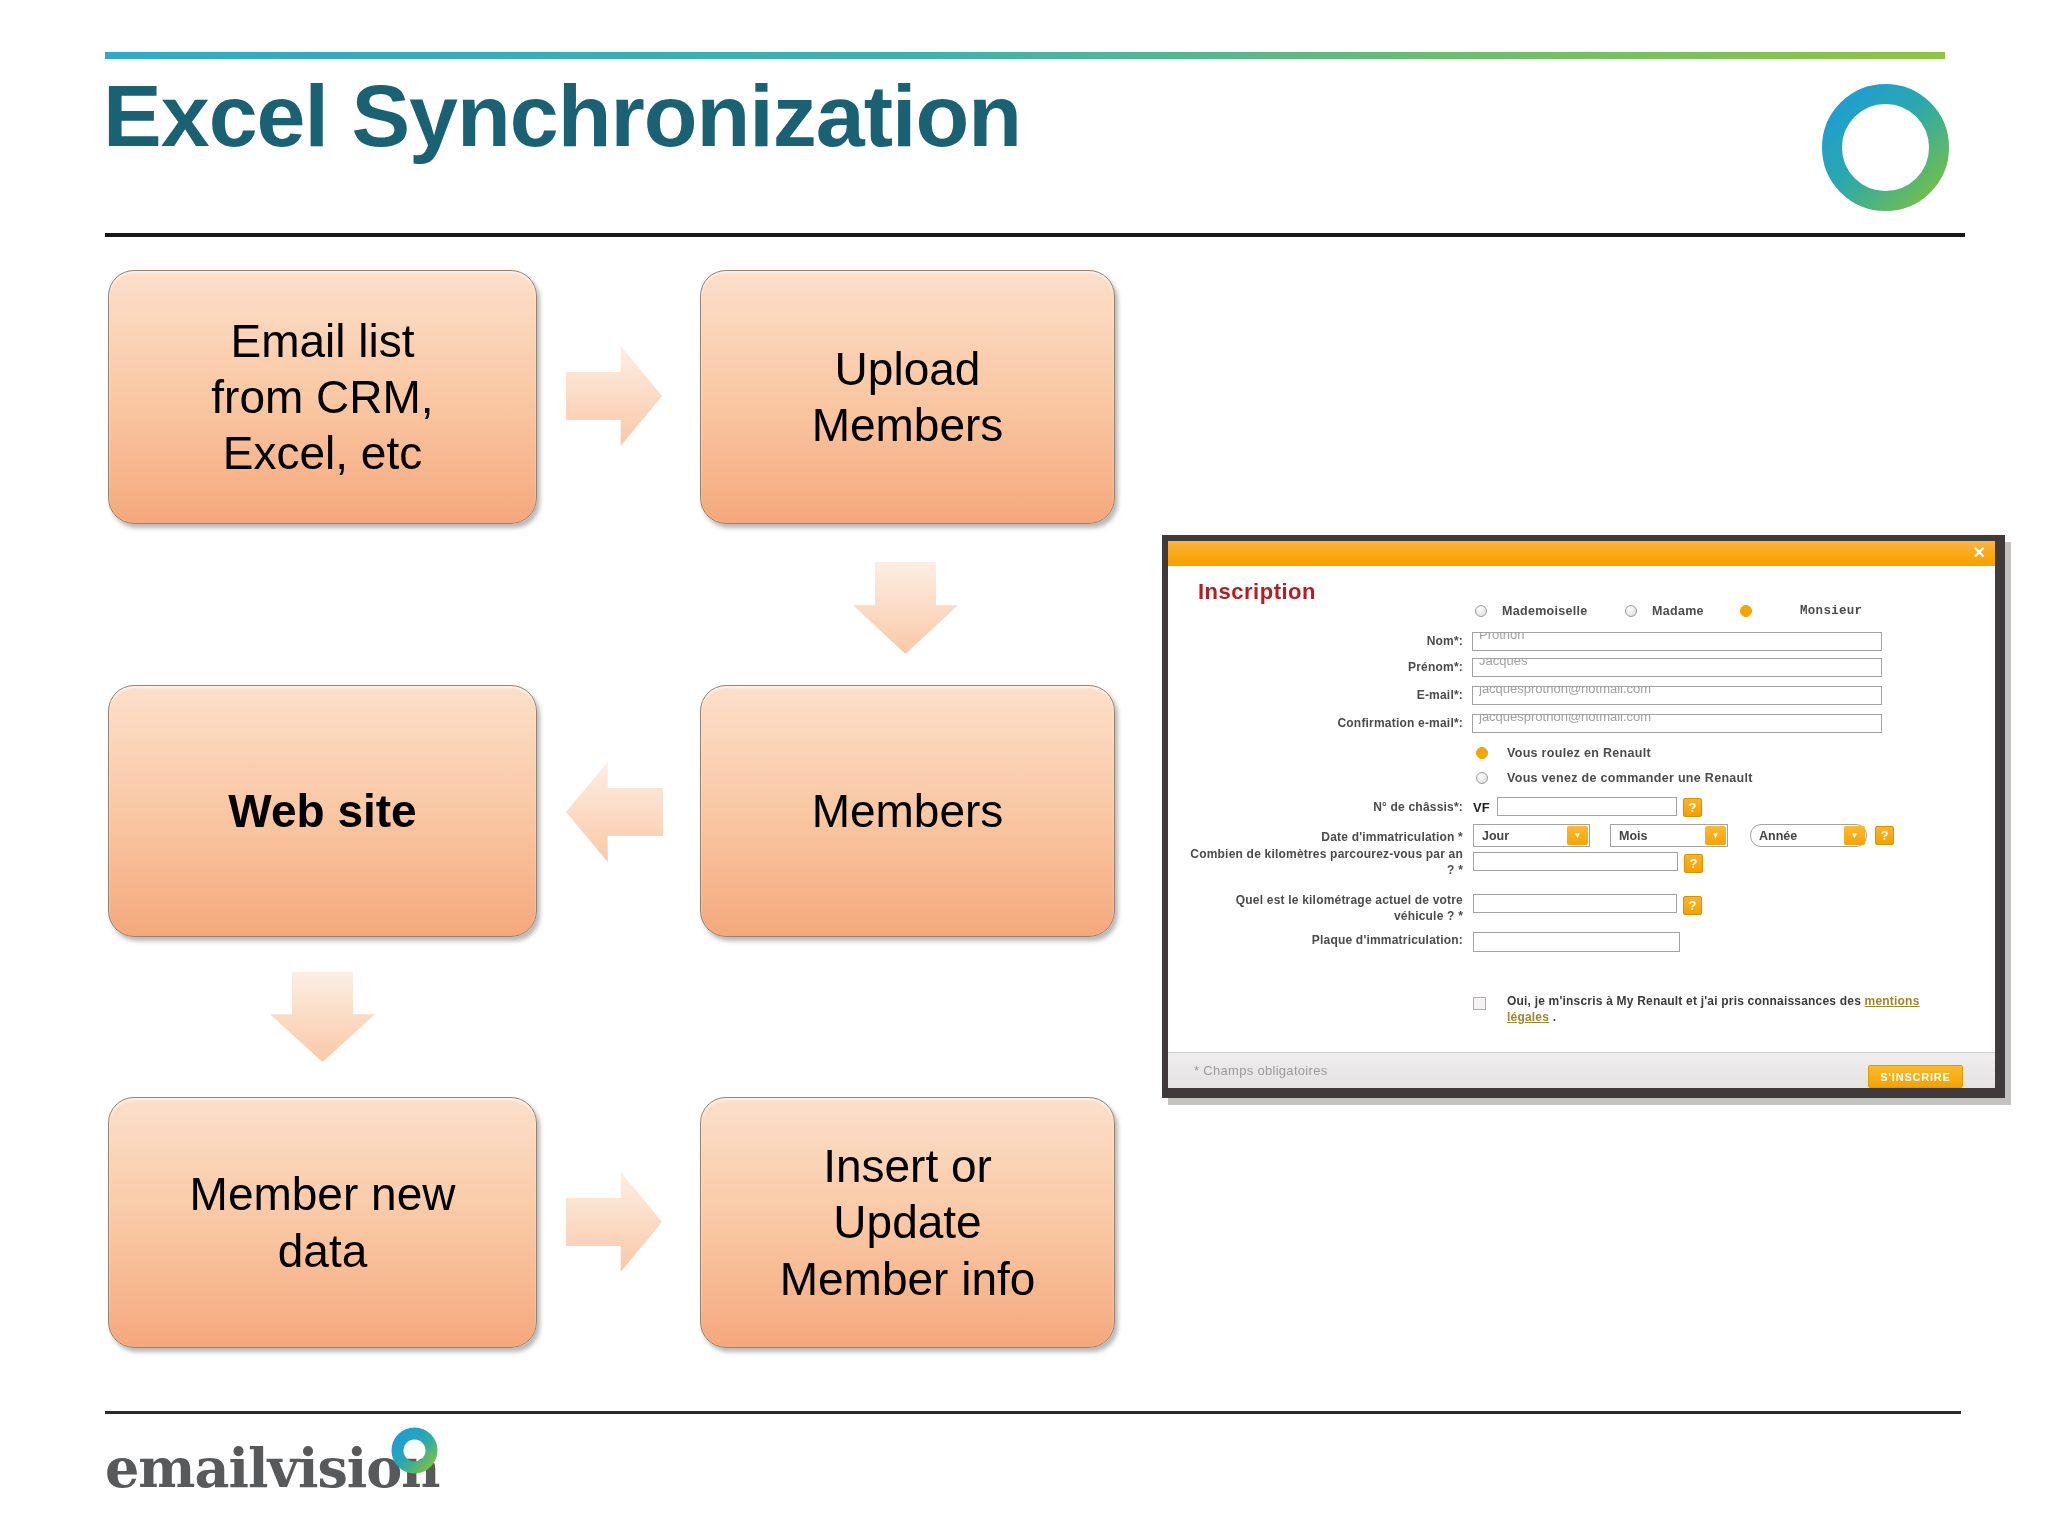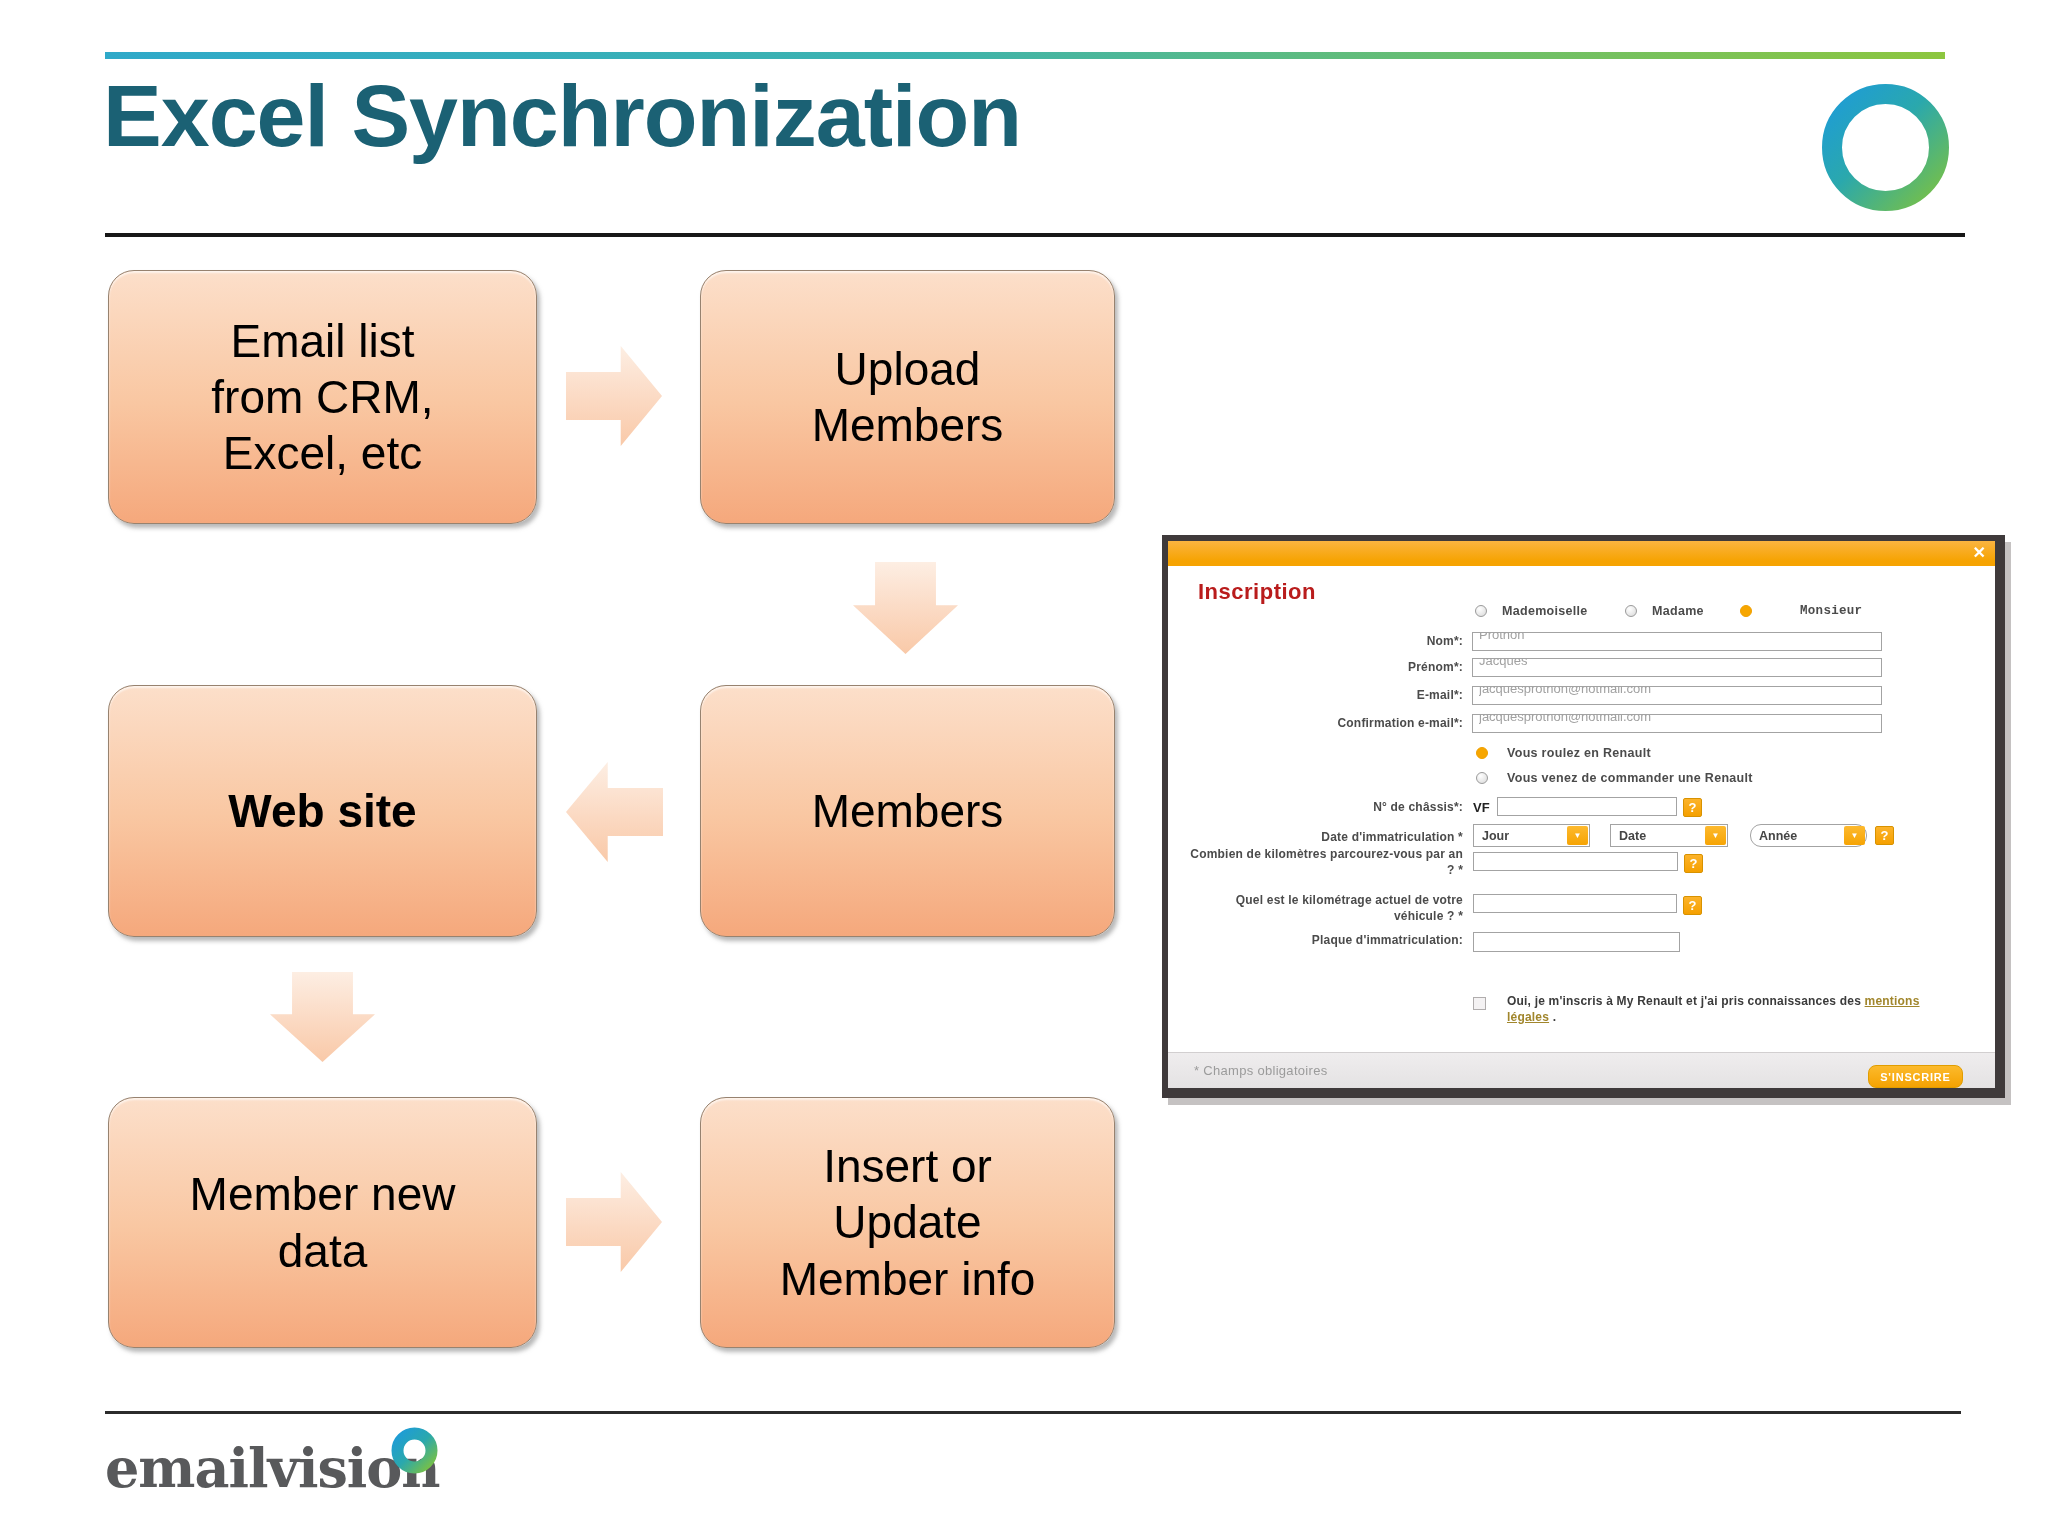--- a/index.html
+++ b/index.html
@@ -56,21 +56,21 @@
   .fselect .sel-btn{width:21px;height:19px;margin-right:1px;border-radius:2px;
     background:linear-gradient(180deg,#fdb92e,#f6a404);color:#fff;font-size:8px;
     display:flex;align-items:center;justify-content:center;}
   .checkbox{position:absolute;width:13px;height:13px;border:1px solid #b0adad;background:#f4f2f3;box-sizing:border-box;}
   .optin-text{position:absolute;font-size:12px;font-weight:700;color:#3b3b3b;line-height:1.32;
     letter-spacing:.2px;}
   .optin-text a{color:#a1862c;text-decoration:underline;}
   .form-footer{position:absolute;left:0;top:511px;width:100%;height:36px;
     background:linear-gradient(180deg,#efedee,#e4e2e3);border-top:1px solid #d2cfd0;box-sizing:border-box;}
   .champs{position:absolute;left:26px;top:10px;font-size:13px;color:#9b9b9b;letter-spacing:.3px;}
-  .submit-btn{position:absolute;left:700px;top:12px;width:95px;height:23px;border-radius:8px;
+  .submit-btn{position:absolute;left:700px;top:12px;width:95px;height:23px;border-radius:2px;
     border:1px solid #e19d00;background:linear-gradient(180deg,#fcba2c,#f5a202);
     color:#fff;font-size:11px;font-weight:700;letter-spacing:.8px;
     display:flex;align-items:center;justify-content:center;box-sizing:border-box;}
 
   
   .bottom-rule{position:absolute;left:105px;top:1411px;width:1856px;height:3px;background:#2b2b2b;}
   .brand{position:absolute;left:105px;top:1436px;font-family:"DejaVu Serif",serif;
     font-weight:700;font-size:54px;color:#58595b;letter-spacing:-1px;}
   .logo-ring-small{position:absolute;left:391px;top:1427px;width:47px;height:47px;}
 </style>
@@ -154,21 +154,21 @@
     <span class="prefix-vf" style="left:305px;top:259px;">VF</span>
     <input class="ftext" style="left: 329px; top: 256px; width: 180px;">
     <span class="helpbtn" style="left:515px;top:257px;">?</span>
 
     <label class="flabel" style="top:289px;">Date d'immatriculation *</label>
     <div class="fselect" style="left:305px;top:283px;width:117px;">
       <span>Jour</span>
       <span class="sel-btn">▼</span>
     </div>
     <div class="fselect" style="left:442px;top:283px;width:118px;">
-      <span>Date</span>
+      <span>Mois</span>
       <span class="sel-btn">▼</span>
     </div>
     <div class="fselect" style="left:582px;top:283px;width:117px;border-radius:11px;">
       <span>Année</span>
       <span class="sel-btn">▼</span>
     </div>
     <span class="helpbtn" style="left:707px;top:285px;">?</span>
 
     <label class="flabel" style="top:306px;">Combien de kilomètres parcourez-vous par an ? *</label>
     <input class="ftext" style="left: 305px; top: 311px; width: 205px;">

